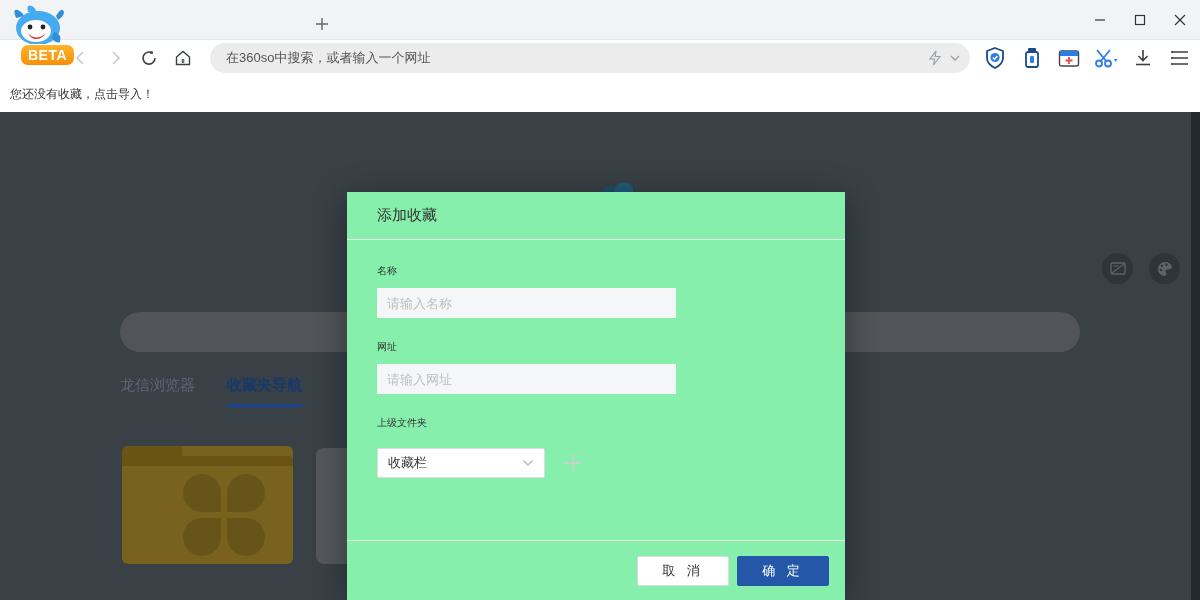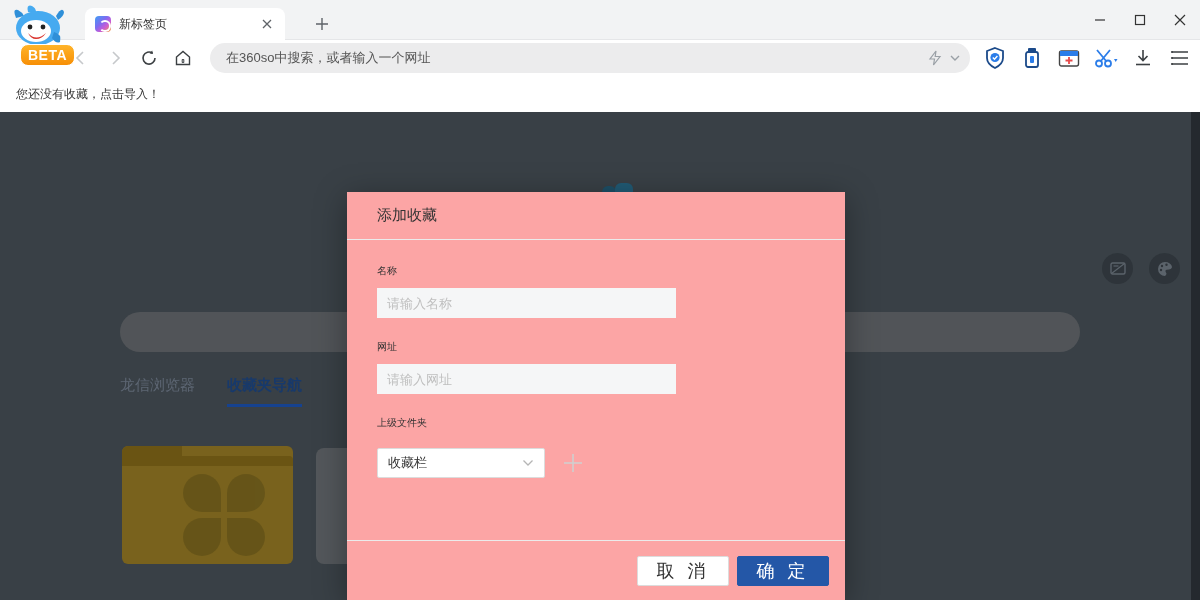--- a/index.html
+++ b/index.html
@@ -24,21 +24,21 @@
   .nav-btn { width:30px; height:30px; display:flex; align-items:center; justify-content:center; margin-left:4px; }
   .nav-btn:first-child { margin-left:66px; }
   .address-bar { position:absolute; left:210px; top:3px; width:760px; height:30px; background:#ececed; border-radius:15px; display:flex; align-items:center; padding:0 10px 0 16px;justify-content:flex-end; }
   .address-placeholder { font-size:13px; color:#555; flex:1; }
   .addr-right { display:flex; align-items:center; gap:8px; }
   .ext-icons { position:absolute; right:8px; top:3px; height:30px; display:flex; align-items:center; gap:13px; }
   .ext-icon { width:24px; height:24px; display:flex; align-items:center; justify-content:center; position:relative; }
 
   
   .bookmarks-bar { position:absolute; left:0; top:76px; width:1200px; height:36px; background:#fff; display:flex; align-items:center; }
-  .bm-hint { font-size:12px; color:#333; margin-left:16px; }
+  .bm-hint { font-size:12px; color:#333; margin-left:10px; }
 
   
   .page { position:absolute; left:0; top:112px; width:1200px; height:488px; background:#394046; overflow:hidden; }
   .peek-logo { position:absolute; left:600px; top:70px; width:40px; height:12px; }
   .peek-logo span { position:absolute; bottom:0; background:#1d4f66; border-radius:6px 6px 0 0; }
   .peek-a { left:2px; width:14px; height:8px; }
   .peek-b { left:15px; width:18px; height:11px; background:#215a74 !important; }
   .circle-btn { position:absolute; width:31px; height:31px; border-radius:50%; background:#2e343a; display:flex; align-items:center; justify-content:center; }
   .search-pill { position:absolute; left:120px; top:200px; width:960px; height:40px; border-radius:20px; background:#515458; }
   .page-tabs { position:absolute; left:120px; top:264px; display:flex; gap:32px; }
@@ -51,34 +51,34 @@
   .clover { position:absolute; right:28px; bottom:8px; width:82px; height:82px; opacity:.55; }
   .clover i { position:absolute; width:38px; height:38px; background:#584a15; }
   .clover .c1 { left:0; top:0; border-radius:50% 50% 0 50%; }
   .clover .c2 { right:0; top:0; border-radius:50% 50% 50% 0; }
   .clover .c3 { left:0; bottom:0; border-radius:50% 0 50% 50%; }
   .clover .c4 { right:0; bottom:0; border-radius:0 50% 50% 50%; }
   .gray-card { position:absolute; left:316px; top:336px; width:160px; height:116px; background:#53575b; border-radius:8px; }
   .scroll-strip { position:absolute; right:0; top:0; width:9px; height:488px; background:#24292e; }
 
   
-  .modal { position:absolute; left:347px; top:192px; width:498px; height:408px; background:#fca5a5; box-shadow:0 6px 30px rgba(0,0,0,.35); }
+  .modal { position:absolute; left:347px; top:192px; width:498px; height:408px; background:#86efac; box-shadow:0 6px 30px rgba(0,0,0,.35); }
   .modal-header { height:48px; display:flex; align-items:center; padding:0 30px; border-bottom:1px solid #ebebeb; }
   .modal-title { font-size:15px; color:#333; }
   .modal-body { padding:20px 30px 0 30px; }
   .field-label { font-size:10px; color:#333; margin-top:4px; }
   .text-input { margin-top:10px; width:299px; height:30px; background:#f5f6f7; border:none; outline:none; padding:0 10px; font-size:13px; color:#333; display:block; }
   .text-input::placeholder { color:#bfbfbf; }
   .field-gap { height:18px; }
   .folder-row { display:flex; align-items:center; margin-top:18px; }
   .select-box { width:168px; height:30px; border:1px solid #dcdcdc; border-radius:2px; background:#fff; display:flex; align-items:center; justify-content:space-between; padding:0 10px; }
   .select-value { font-size:13px; color:#333; }
   .plus-btn { margin-left:16px; width:24px; height:24px; display:flex; align-items:center; justify-content:center; }
   .modal-footer { position:absolute; left:0; bottom:0; width:100%; height:60px; border-top:1px solid #ebebeb; display:flex; align-items:center; justify-content:flex-end; padding-right:16px; gap:8px; }
-  .btn { height:30px; width:92px; font-size:18px; display:flex; align-items:center; justify-content:center; border-radius:2px; cursor:pointer; }
+  .btn { height:30px; width:92px; font-size:13px; display:flex; align-items:center; justify-content:center; border-radius:2px; cursor:pointer; }
   .btn-cancel { background:#fff; border:1px solid #dcdcdc; color:#333; letter-spacing:4px; }
   .btn-ok { background:#2457a7; border:1px solid #2457a7; color:#fff; letter-spacing:4px; }
 </style>
 </head>
 <body>
 
 <div class="window">
 
   <div class="titlebar">
     <div class="mascot-wrap">
@@ -89,29 +89,20 @@
         <ellipse cx="32" cy="24" rx="22" ry="17" fill="#46aaf0"></ellipse>
         <ellipse cx="30" cy="27" rx="15" ry="11" fill="#fefefe"></ellipse>
         <circle cx="24" cy="23" r="2.4" fill="#222"></circle>
         <circle cx="37" cy="23" r="2.4" fill="#222"></circle>
         <path d="M22 29 Q30 38 40 29 Q36 35 30 35 Q25 35 22 29 Z" fill="#d8302a"></path>
         <path d="M48 28 Q56 30 54 38 Q50 40 46 34 Z" fill="#2f8fd8"></path>
       </svg>
       <span class="beta-badge">BETA</span>
     </div>
 
-    <div class="browser-tab">
-      <span class="favicon"></span>
-      <span class="tab-title">新标签页</span>
-      <span class="tab-close">
-        <svg width="10" height="10" viewBox="0 0 10 10">
-            <path d="M1 1 L9 9 M9 1 L1 9" stroke="#5f6368" stroke-width="1.3"></path>
-          </svg>
-      </span>
-    </div>
 
     <div class="newtab-btn">
       <svg width="14" height="14" viewBox="0 0 14 14">
           <path d="M7 1 V13 M1 7 H13" stroke="#5f6368" stroke-width="1.4"></path>
         </svg>
     </div>
 
     <div class="win-controls">
       <div class="win-btn">
         <svg width="12" height="12" viewBox="0 0 12 12">

